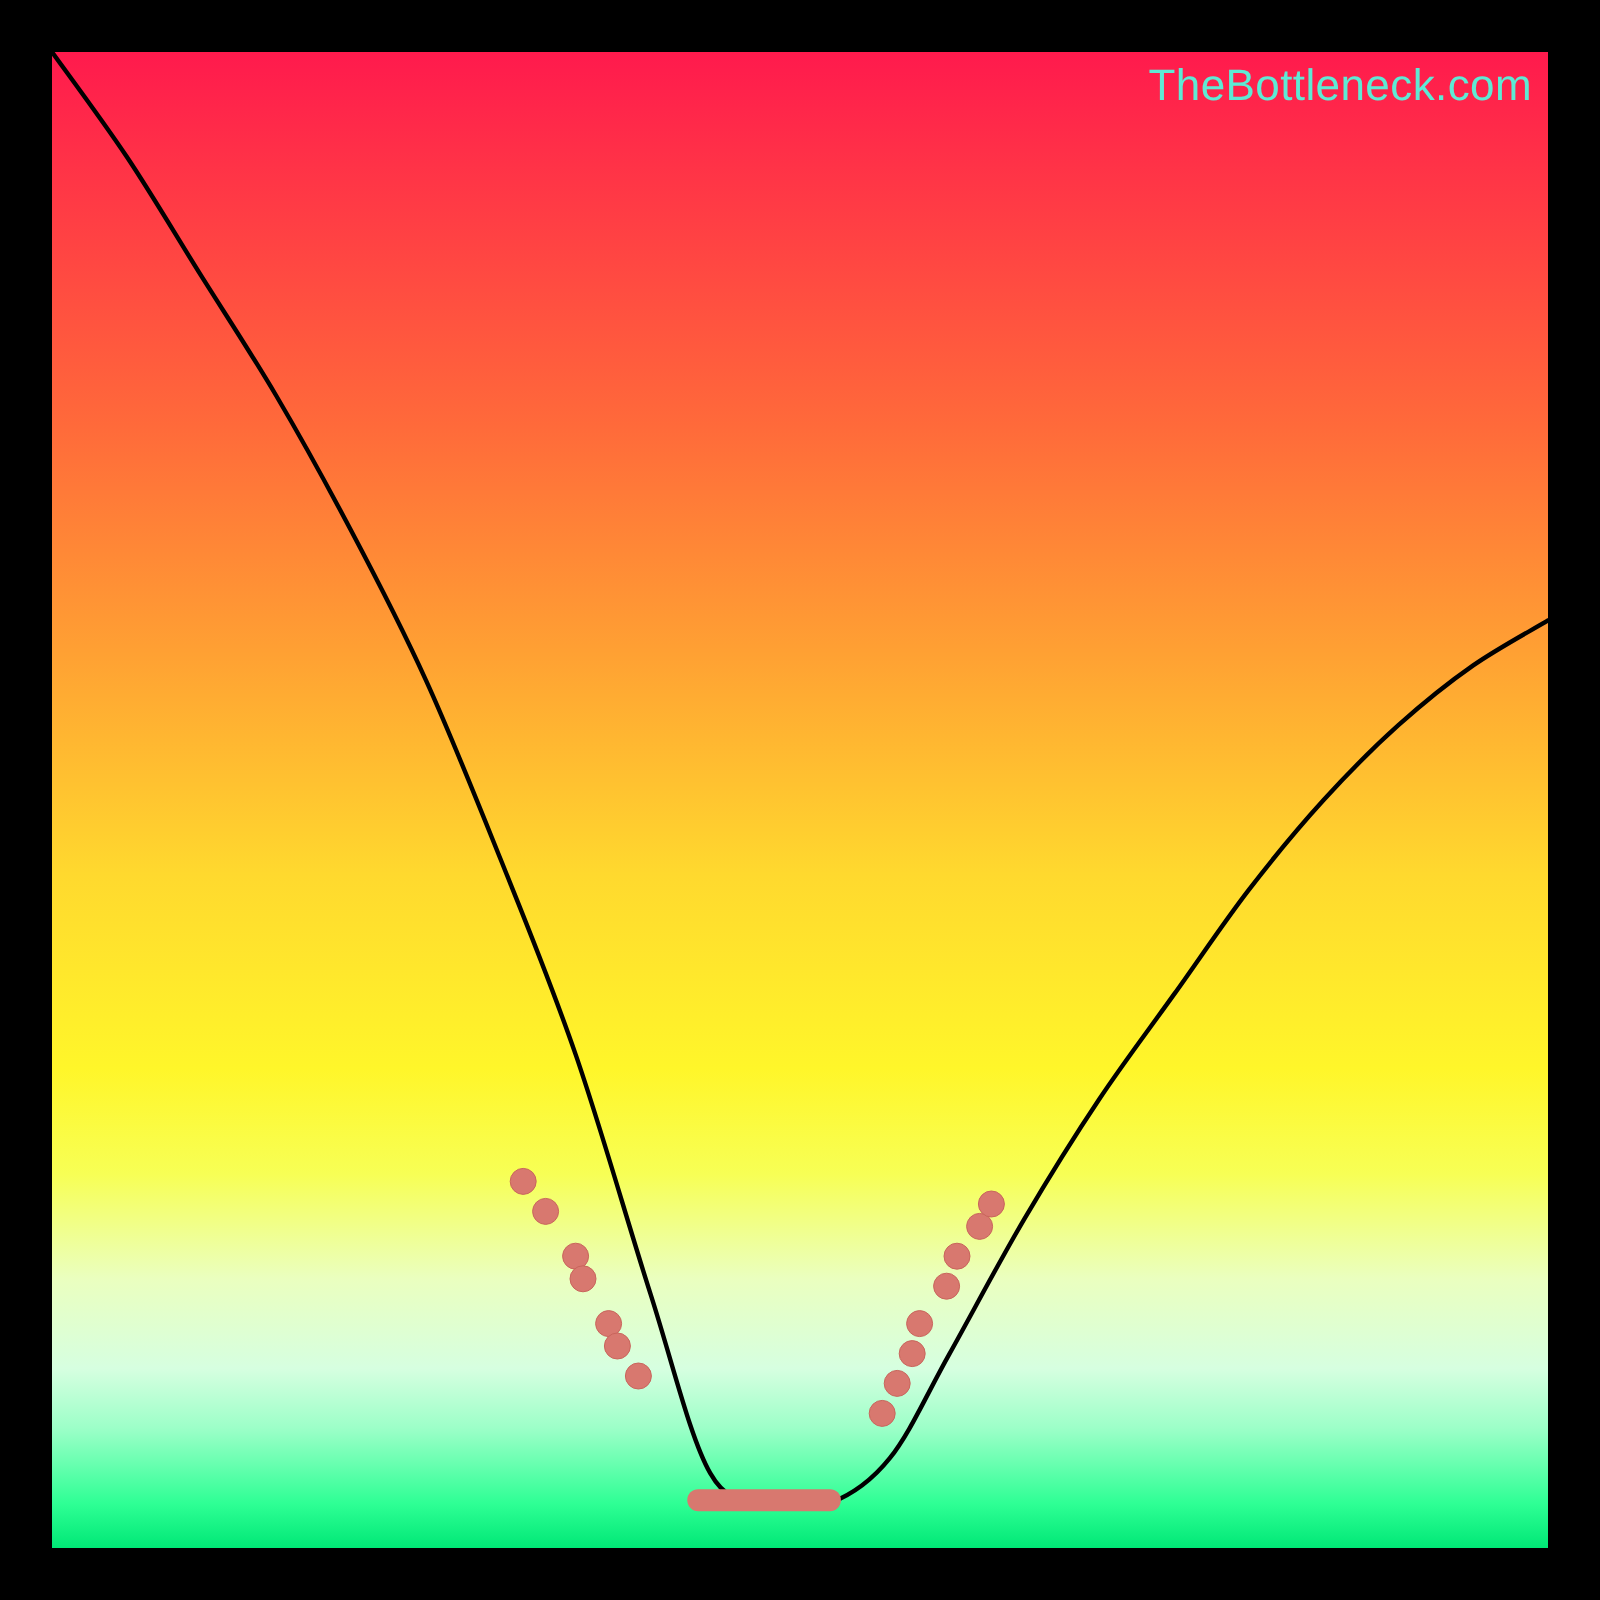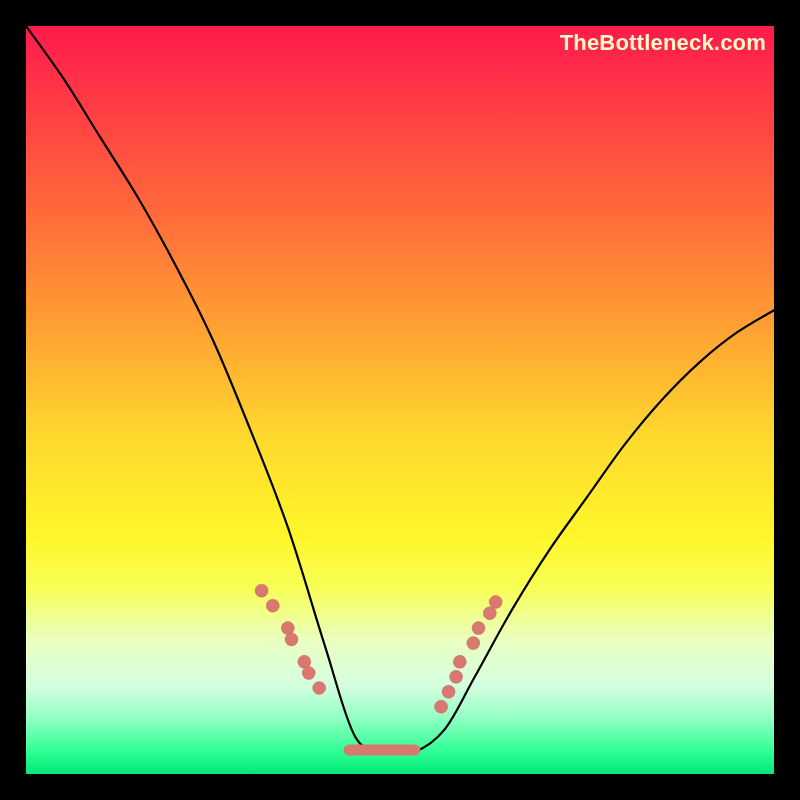--- a/index.html
+++ b/index.html
@@ -24,22 +24,22 @@
     left: 0;
     top: 0;
     width: 748px;
     height: 748px;
   }
   .watermark {
     position: absolute;
     top: 4px;
     right: 8px;
     font-size: 22px;
-    font-weight: 700;
-    color: #fef9c3;
+    font-weight: 400;
+    color: #5eead4;
     letter-spacing: 0.2px;
     font-family: Arial, Helvetica, sans-serif;
   }
   
   .gradient {
     position: absolute;
     left: 0;
     top: 0;
     width: 748px;
     height: 748px;

